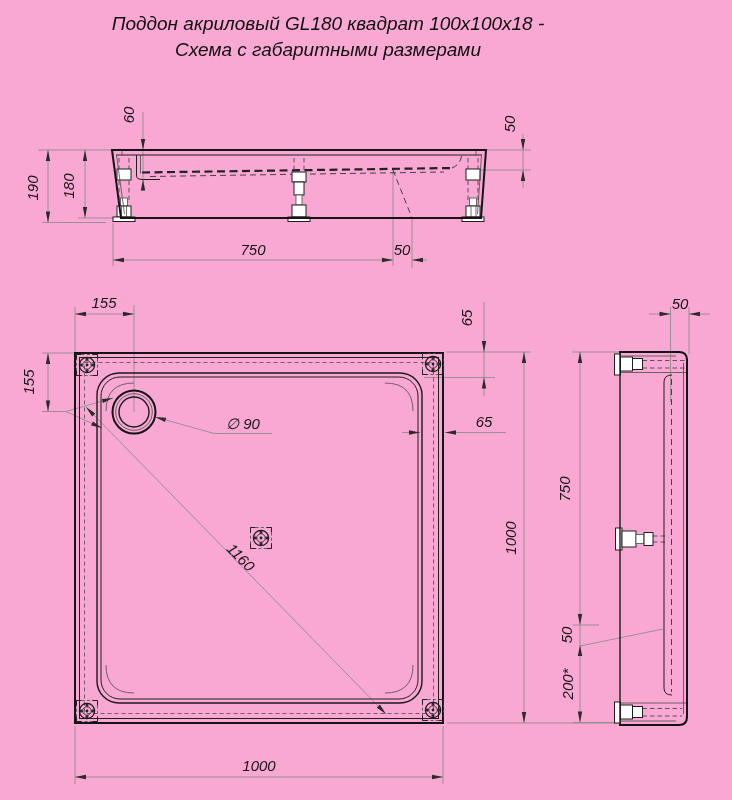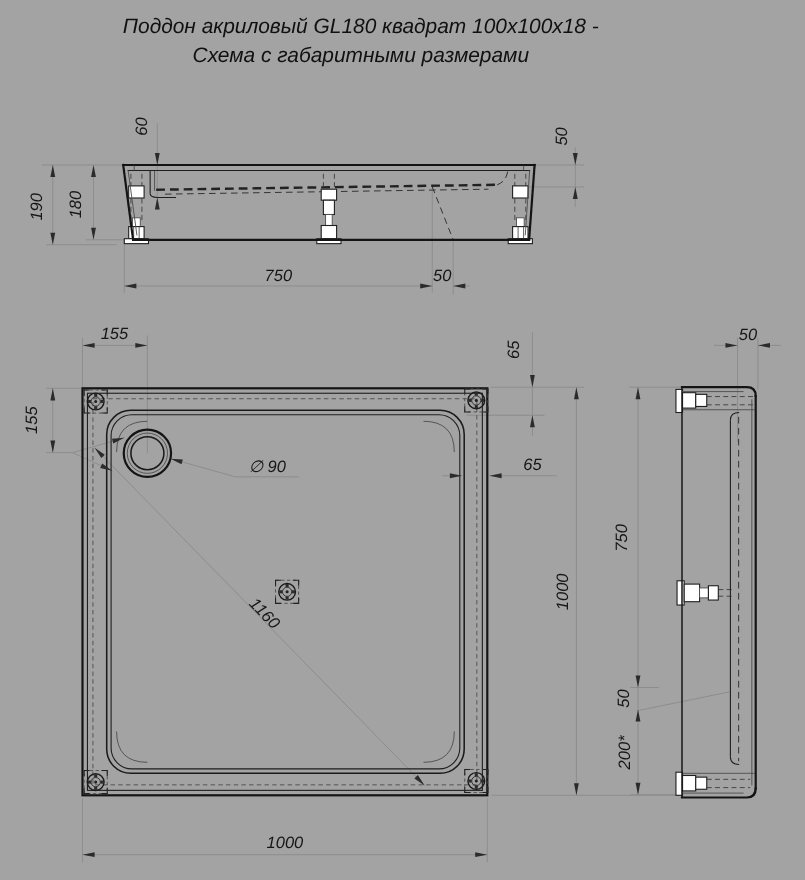--- a/index.html
+++ b/index.html
@@ -1,16 +1,16 @@
 <!DOCTYPE html>
 <html><head>
 <meta charset="utf-8">
 <style>
   html,body { margin:0; padding:0; background:#ffffff; }
-  #stage { position:relative; width:732px; height:800px; background:#a3a3a3; overflow:hidden;
+  #stage { position:relative; width:732px; height:800px; background:#f9a8d4; overflow:hidden;
            font-family:"Liberation Sans", sans-serif; }
   svg { position:absolute; left:0; top:0; }
   
   .ol   { stroke:#141414; fill:none; stroke-width:2;   stroke-linecap:square; }
   .ol2  { stroke:#1a1a1a; fill:none; stroke-width:1.4; }
   .o1   { stroke:#1f1f1f; fill:none; stroke-width:1;   }
   .th   { stroke:#4a4a4a; fill:none; stroke-width:0.8; }
   .hidT { stroke:#222;    fill:none; stroke-width:2.2; stroke-dasharray:8 4.5; }
   .hid  { stroke:#333;    fill:none; stroke-width:0.9; stroke-dasharray:6 4; }
   .hid3 { stroke:#3a3a3a; fill:none; stroke-width:0.8; stroke-dasharray:4.5 3; }

